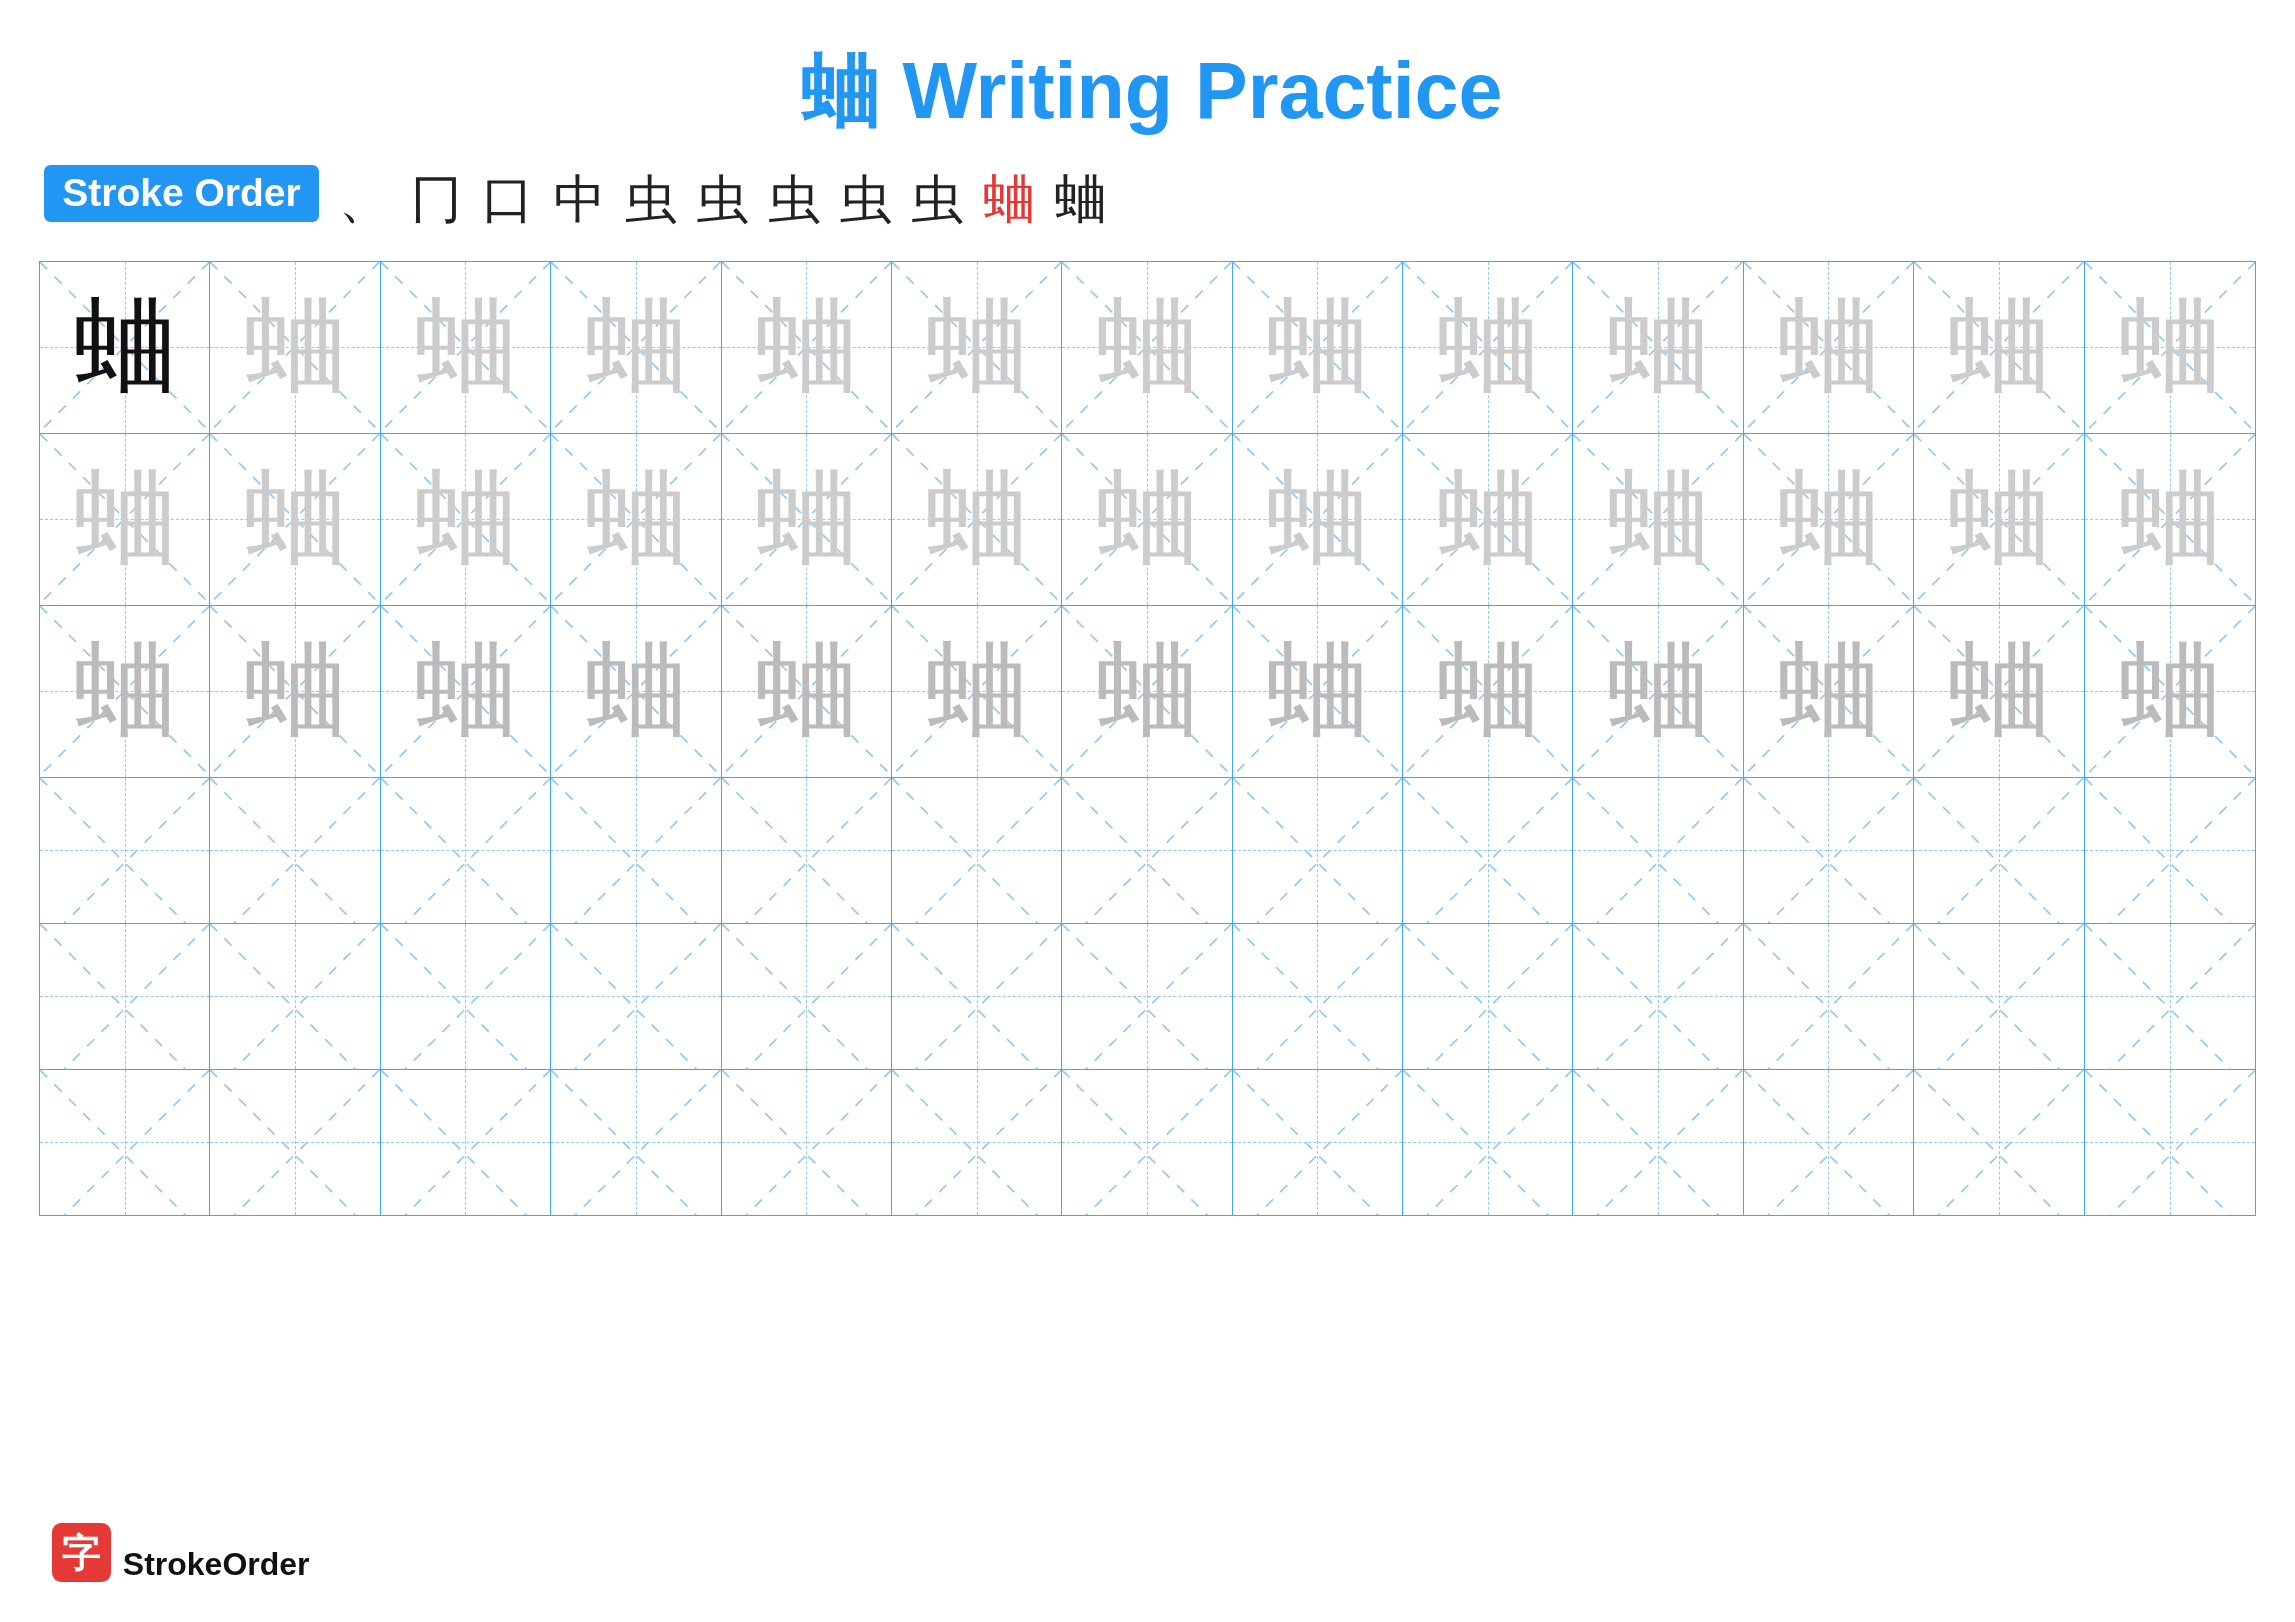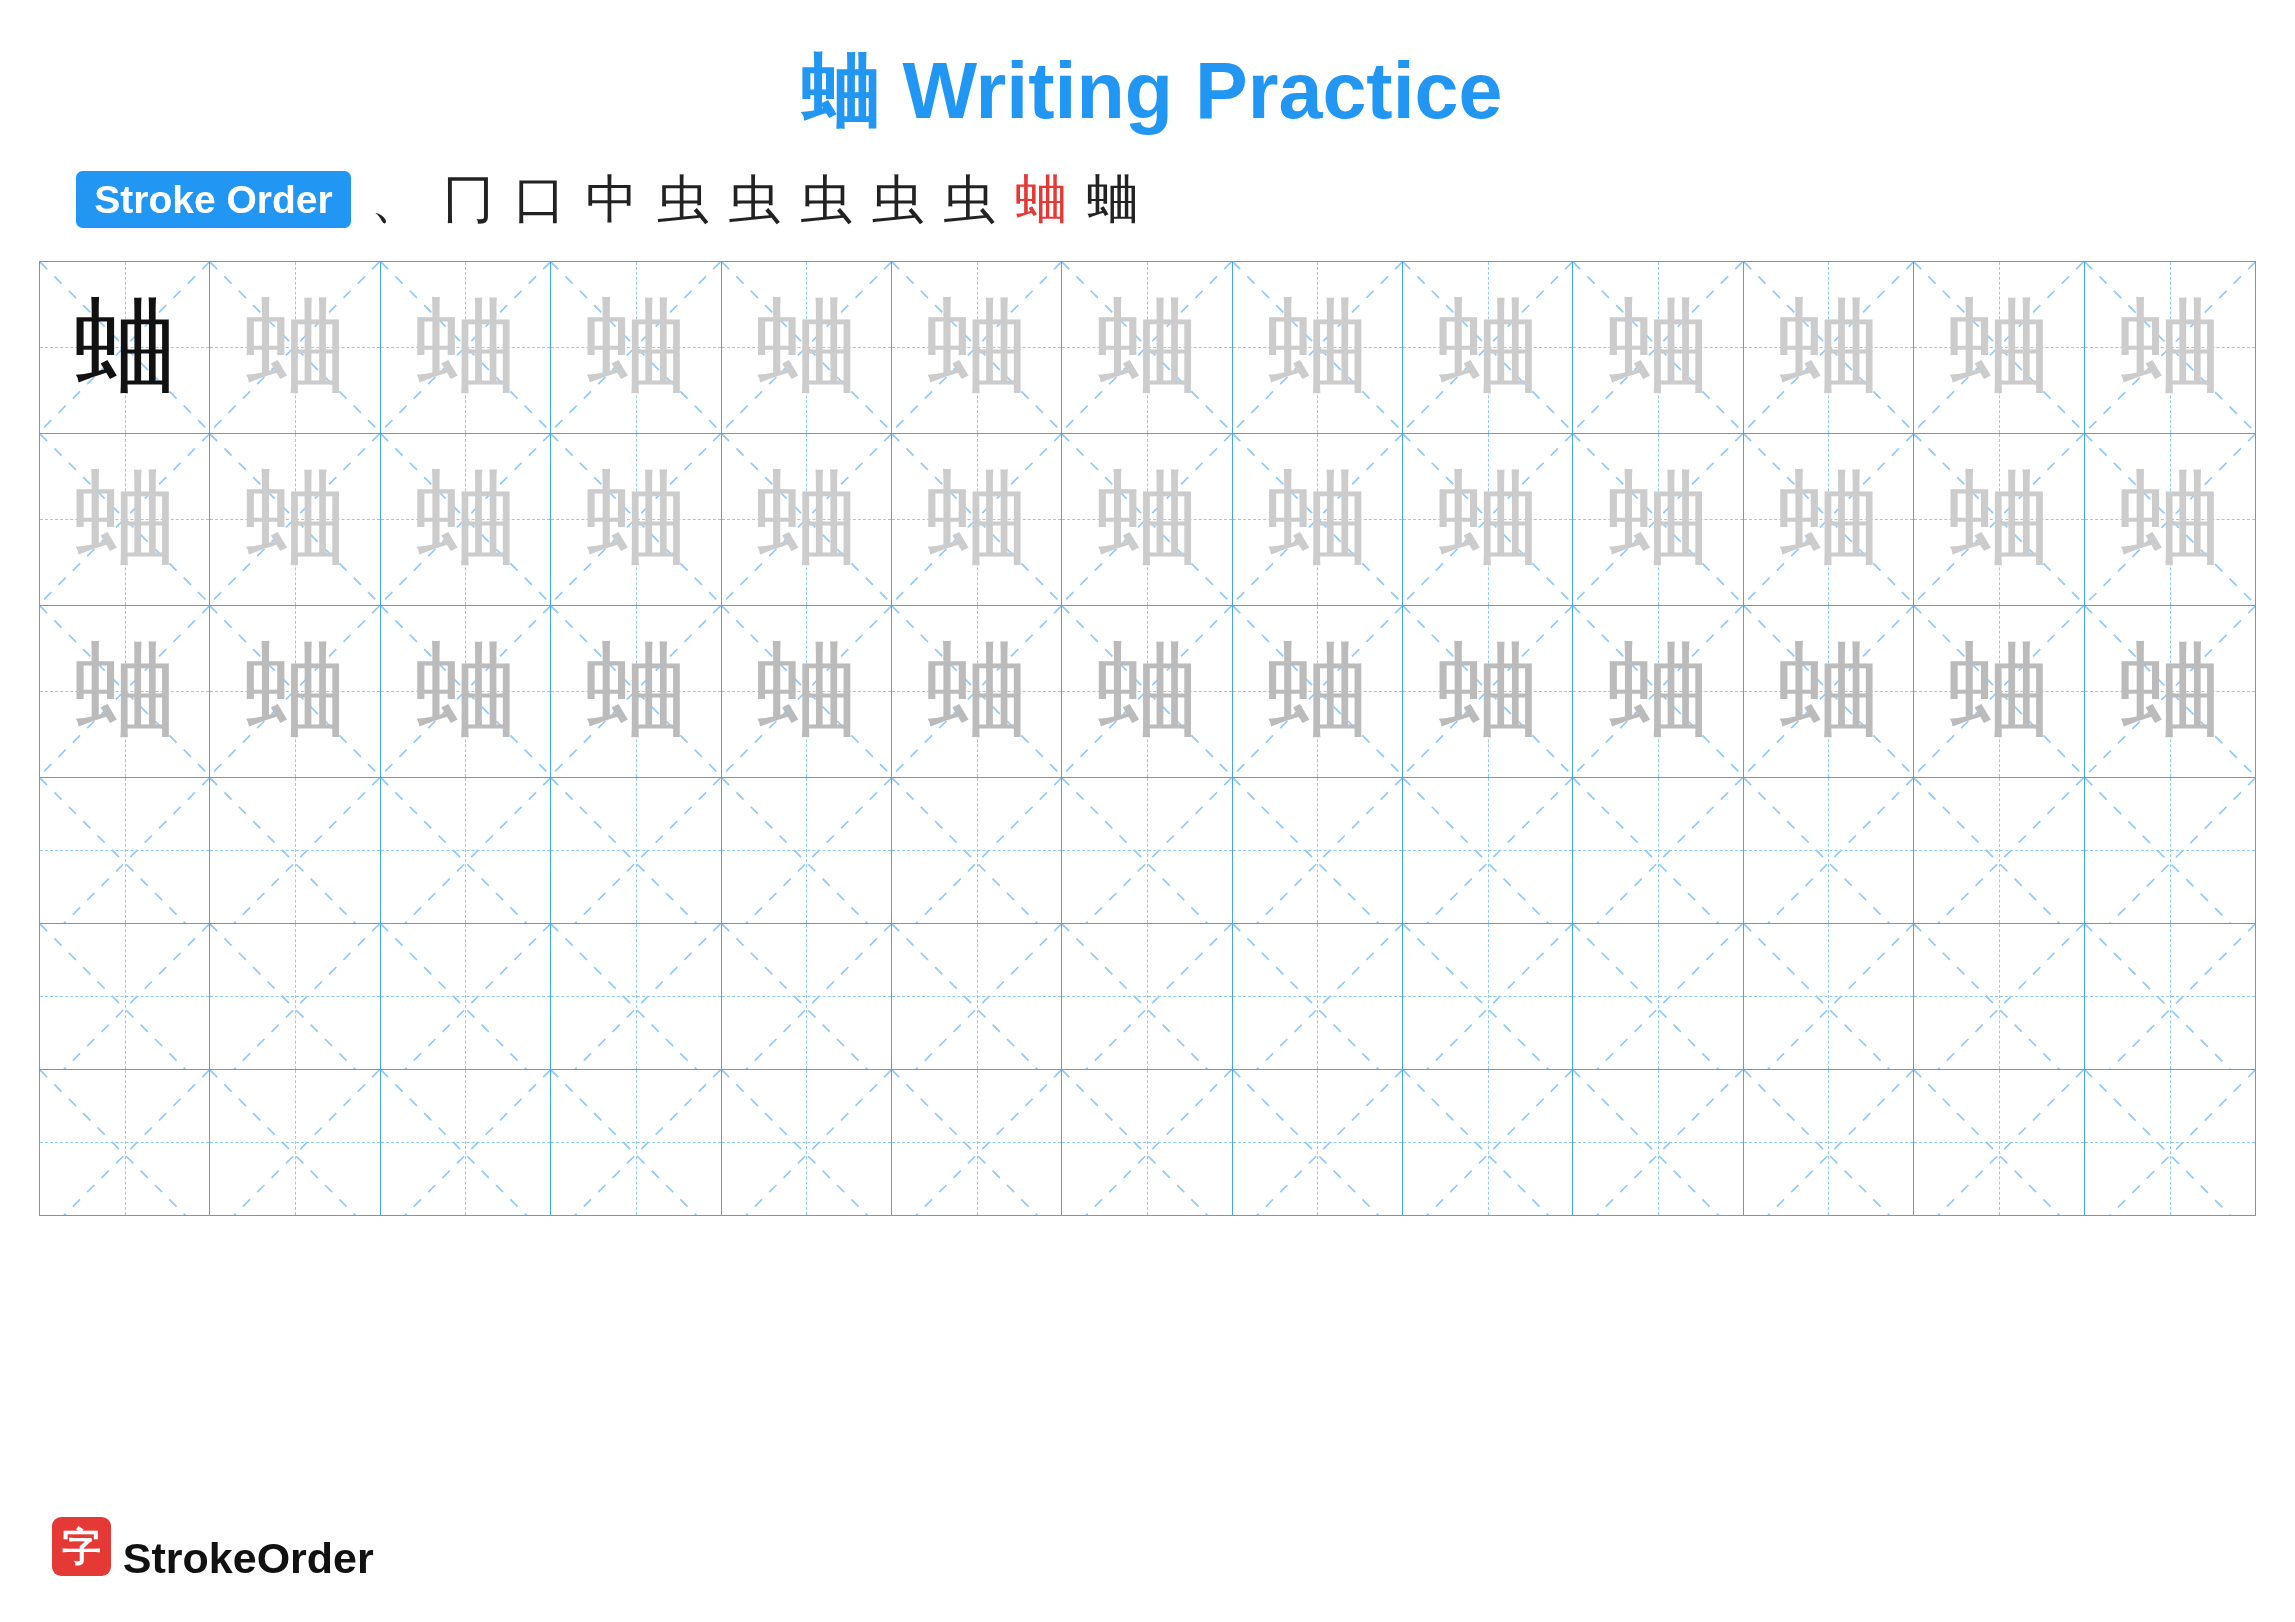--- a/index.html
+++ b/index.html
@@ -21,22 +21,22 @@
     .title-text {
       font-size: 79px;
       font-weight: bold;
       color: #2196F3;
       margin-left: 9px;
     }
 
     
     .stroke-order-row {
       display: flex;
-      align-items: center;
-      padding-left: 76px;
+      align-items: flex-start;
+      padding-left: 44px;
       margin-bottom: 26px;
       gap: 19.6px;
     }
     .stroke-order-badge {
       background: #2196F3;
       color: white;
       font-size: 39px;
       font-weight: bold;
       padding: 6.5px 18.3px;
       border-radius: 6.5px;
@@ -150,21 +150,21 @@
       border-radius: 9.2px;
       display: flex;
       align-items: center;
       justify-content: center;
       color: white;
       font-size: 39px;
       font-weight: bold;
       font-family: serif;
     }
     .footer-logo-text {
-      font-size: 43px;
+      font-size: 32px;
       font-weight: bold;
       color: #111;
       margin-top: 24px;
     }
 
     
     .cell-diag {
       position: absolute;
       top: 0; left: 0; right: 0; bottom: 0;
       pointer-events: none;

